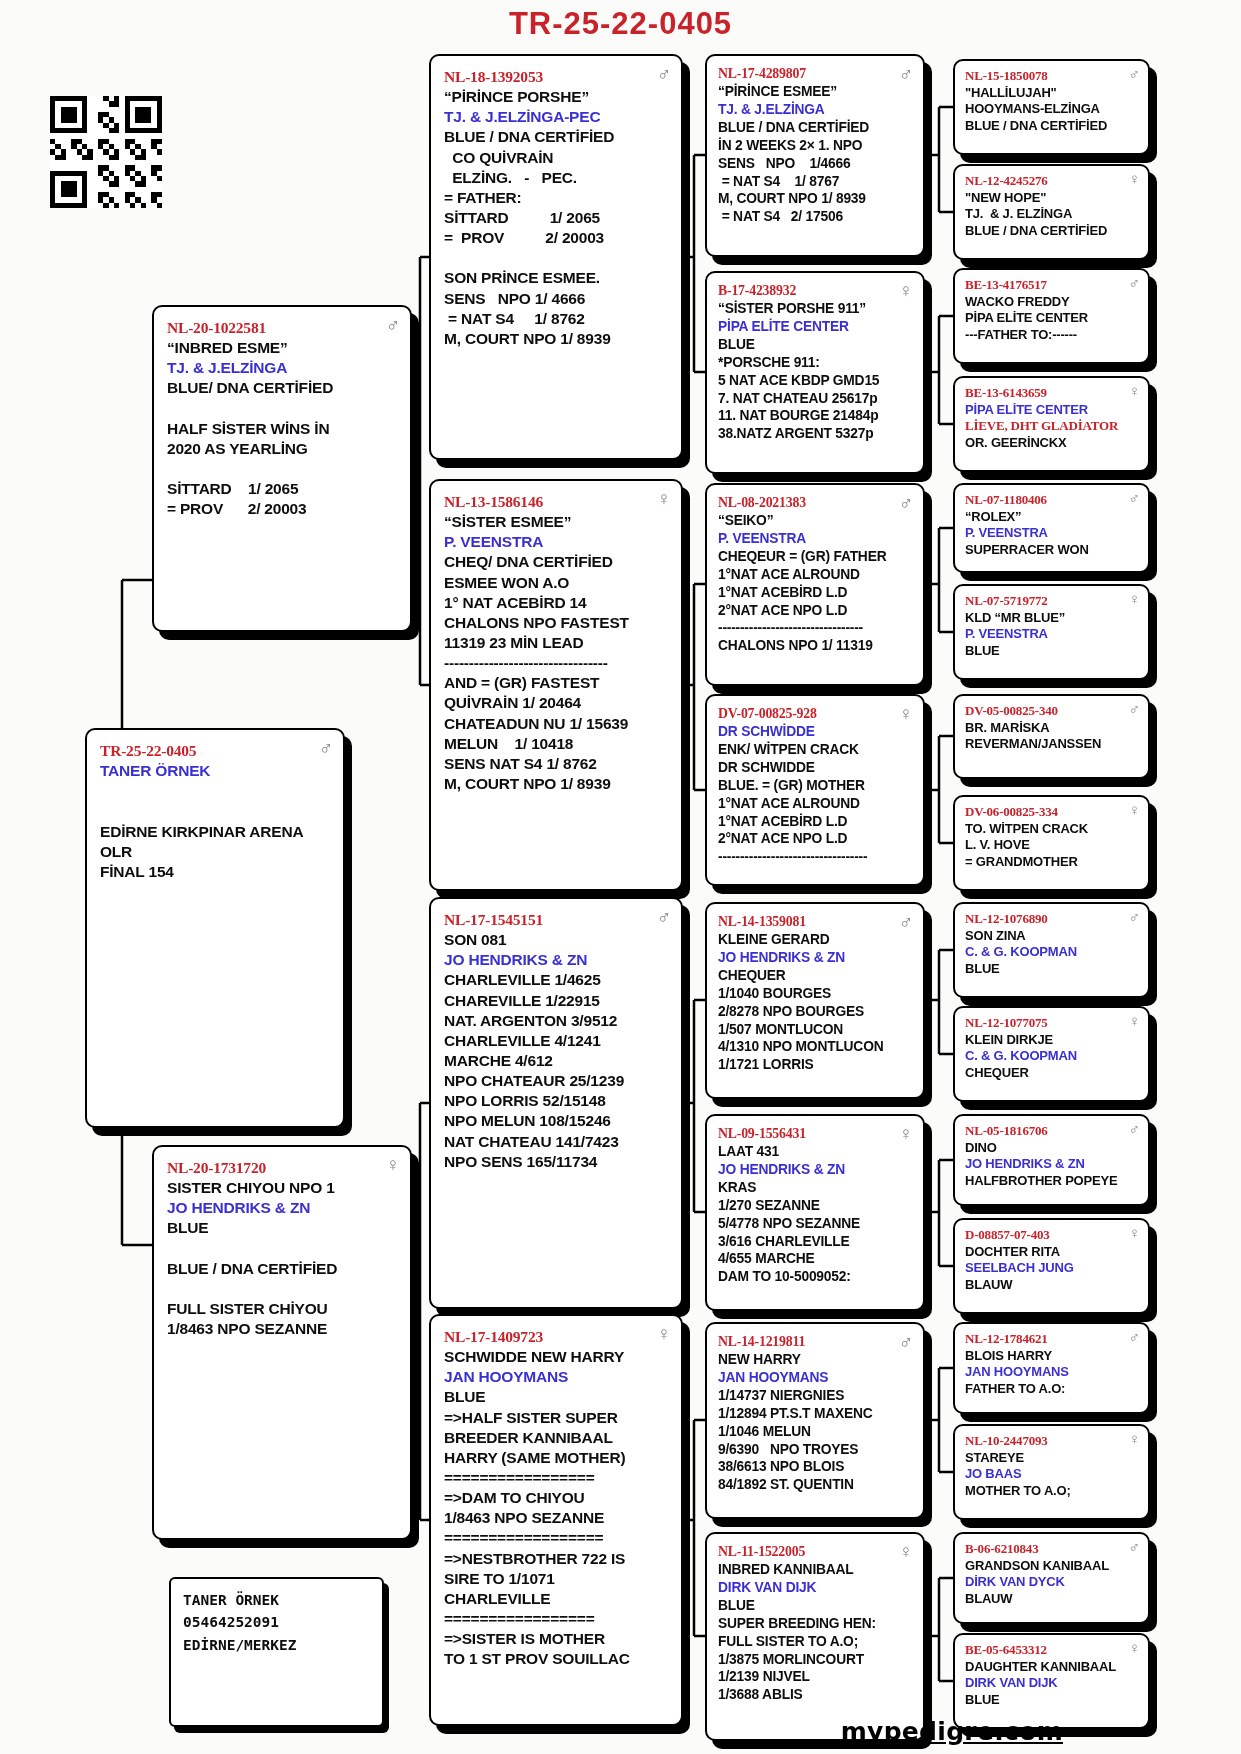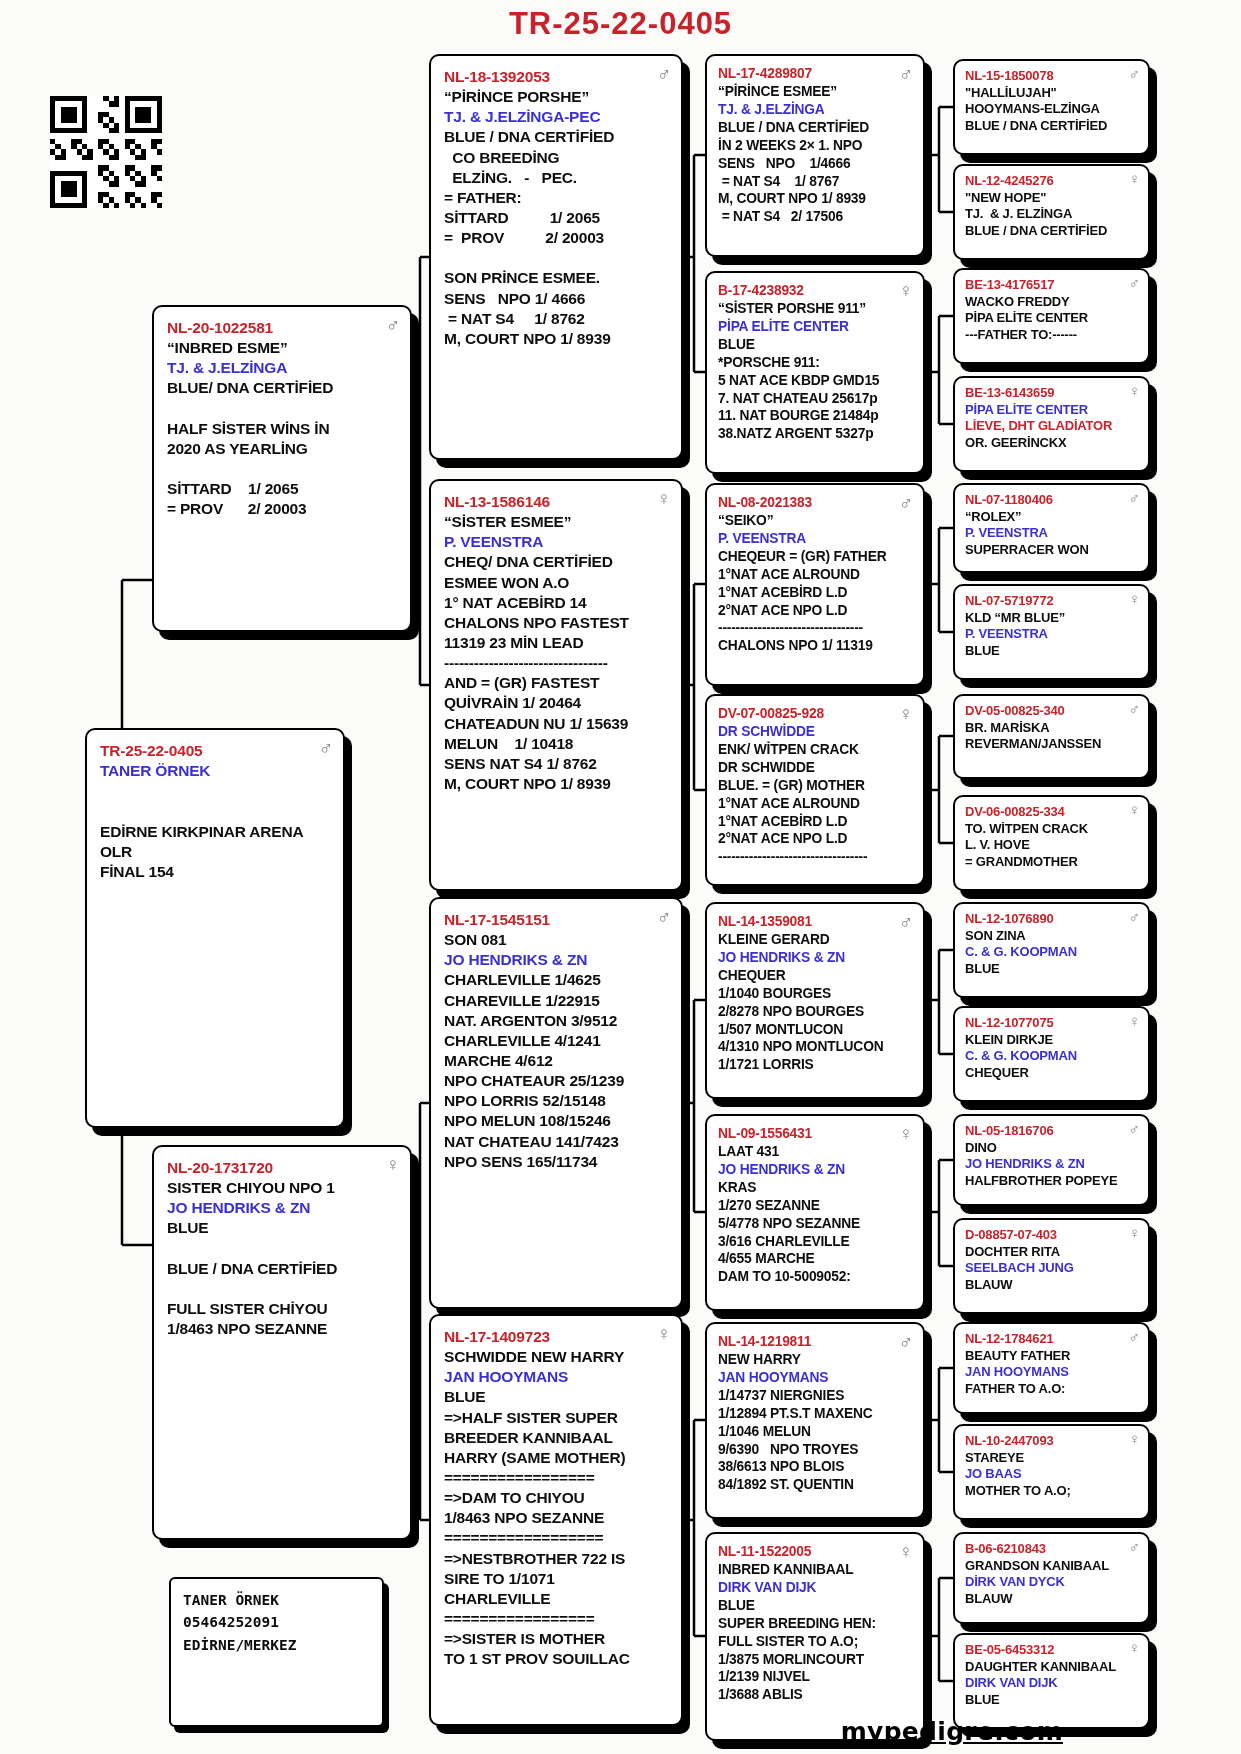--- a/index.html
+++ b/index.html
@@ -16,21 +16,21 @@
   svg.connectors{ position:absolute; left:0; top:0; width:1241px; height:1754px; }
   .box{
     position:absolute; box-sizing:border-box; background:#fff;
     border:2.5px solid #000; border-radius:10px;
     box-shadow:7px 8px 0 #000; overflow:hidden; z-index:2;
   }
   .box.lg{ padding:11px 13px; font-size:15.5px; line-height:1.3; }
   .box.md{ padding:9px 11px;  font-size:13.8px; line-height:1.3; }
   .box.sm{ padding:7px 10px;  font-size:13px;   line-height:1.28; }
   .line{ white-space:pre; overflow:hidden; letter-spacing:-0.2px; }
-  .line.red{ color:var(--red); }
+  .line.red{ color:var(--red);font-family:Liberation Serif, serif; }
   .line.blue{ color:var(--blue); }
   .line.black{ color:var(--ink); }
   .sex{
     position:absolute; top:6px; right:10px; color:#828282; font-size:19px;
   }
   .box.sm .sex{ top:3px; right:8px; font-size:15px; }
   .qr{ position:absolute; left:50px; top:96px; width:112px; height:112px; z-index:2; }
   .contact{
     position:absolute; left:169px; top:1577px; width:215px; height:150px;
     box-sizing:border-box; background:#fff; border:2.5px solid #000; border-radius:6px;
@@ -241,21 +241,21 @@
       <div class="line black">&nbsp;</div>
       <div class="line black">FULL SISTER CHİYOU</div>
       <div class="line black">1/8463 NPO SEZANNE</div>
     </div>
     <div class="box lg" style="left: 429px; top: 54px; width: 254px; min-height: 406px; height: 406px;">
       <span class="sex">♂</span>
       <div class="line red">NL-18-1392053</div>
       <div class="line black">“PİRİNCE PORSHE”</div>
       <div class="line blue">TJ. &amp; J.ELZİNGA-PEC</div>
       <div class="line black">BLUE / DNA CERTİFİED</div>
-      <div class="line black">  CO BREEDİNG</div>
+      <div class="line black">  CO QUİVRAİN</div>
       <div class="line black">  ELZİNG.   -   PEC.</div>
       <div class="line black">= FATHER:</div>
       <div class="line black">SİTTARD          1/ 2065</div>
       <div class="line black">=  PROV          2/ 20003</div>
       <div class="line black">&nbsp;</div>
       <div class="line black">SON PRİNCE ESMEE.</div>
       <div class="line black">SENS   NPO 1/ 4666</div>
       <div class="line black"> = NAT S4     1/ 8762</div>
       <div class="line black">M, COURT NPO 1/ 8939</div>
     </div>
@@ -488,21 +488,21 @@
     <div class="box sm" style="left: 953px; top: 1218px; width: 197px; min-height: 96px; height: 96px;">
       <span class="sex">♀</span>
       <div class="line red">D-08857-07-403</div>
       <div class="line black">DOCHTER RITA</div>
       <div class="line blue">SEELBACH JUNG</div>
       <div class="line black">BLAUW</div>
     </div>
     <div class="box sm" style="left: 953px; top: 1322px; width: 197px; min-height: 92px; height: 92px;">
       <span class="sex">♂</span>
       <div class="line red">NL-12-1784621</div>
-      <div class="line black">BEAUTY FATHER</div>
+      <div class="line black">BLOIS HARRY</div>
       <div class="line blue">JAN HOOYMANS</div>
       <div class="line black">FATHER TO A.O:</div>
     </div>
     <div class="box sm" style="left: 953px; top: 1424px; width: 197px; min-height: 96px; height: 96px;">
       <span class="sex">♀</span>
       <div class="line red">NL-10-2447093</div>
       <div class="line black">STAREYE</div>
       <div class="line blue">JO BAAS</div>
       <div class="line black">MOTHER TO A.O;</div>
     </div>

